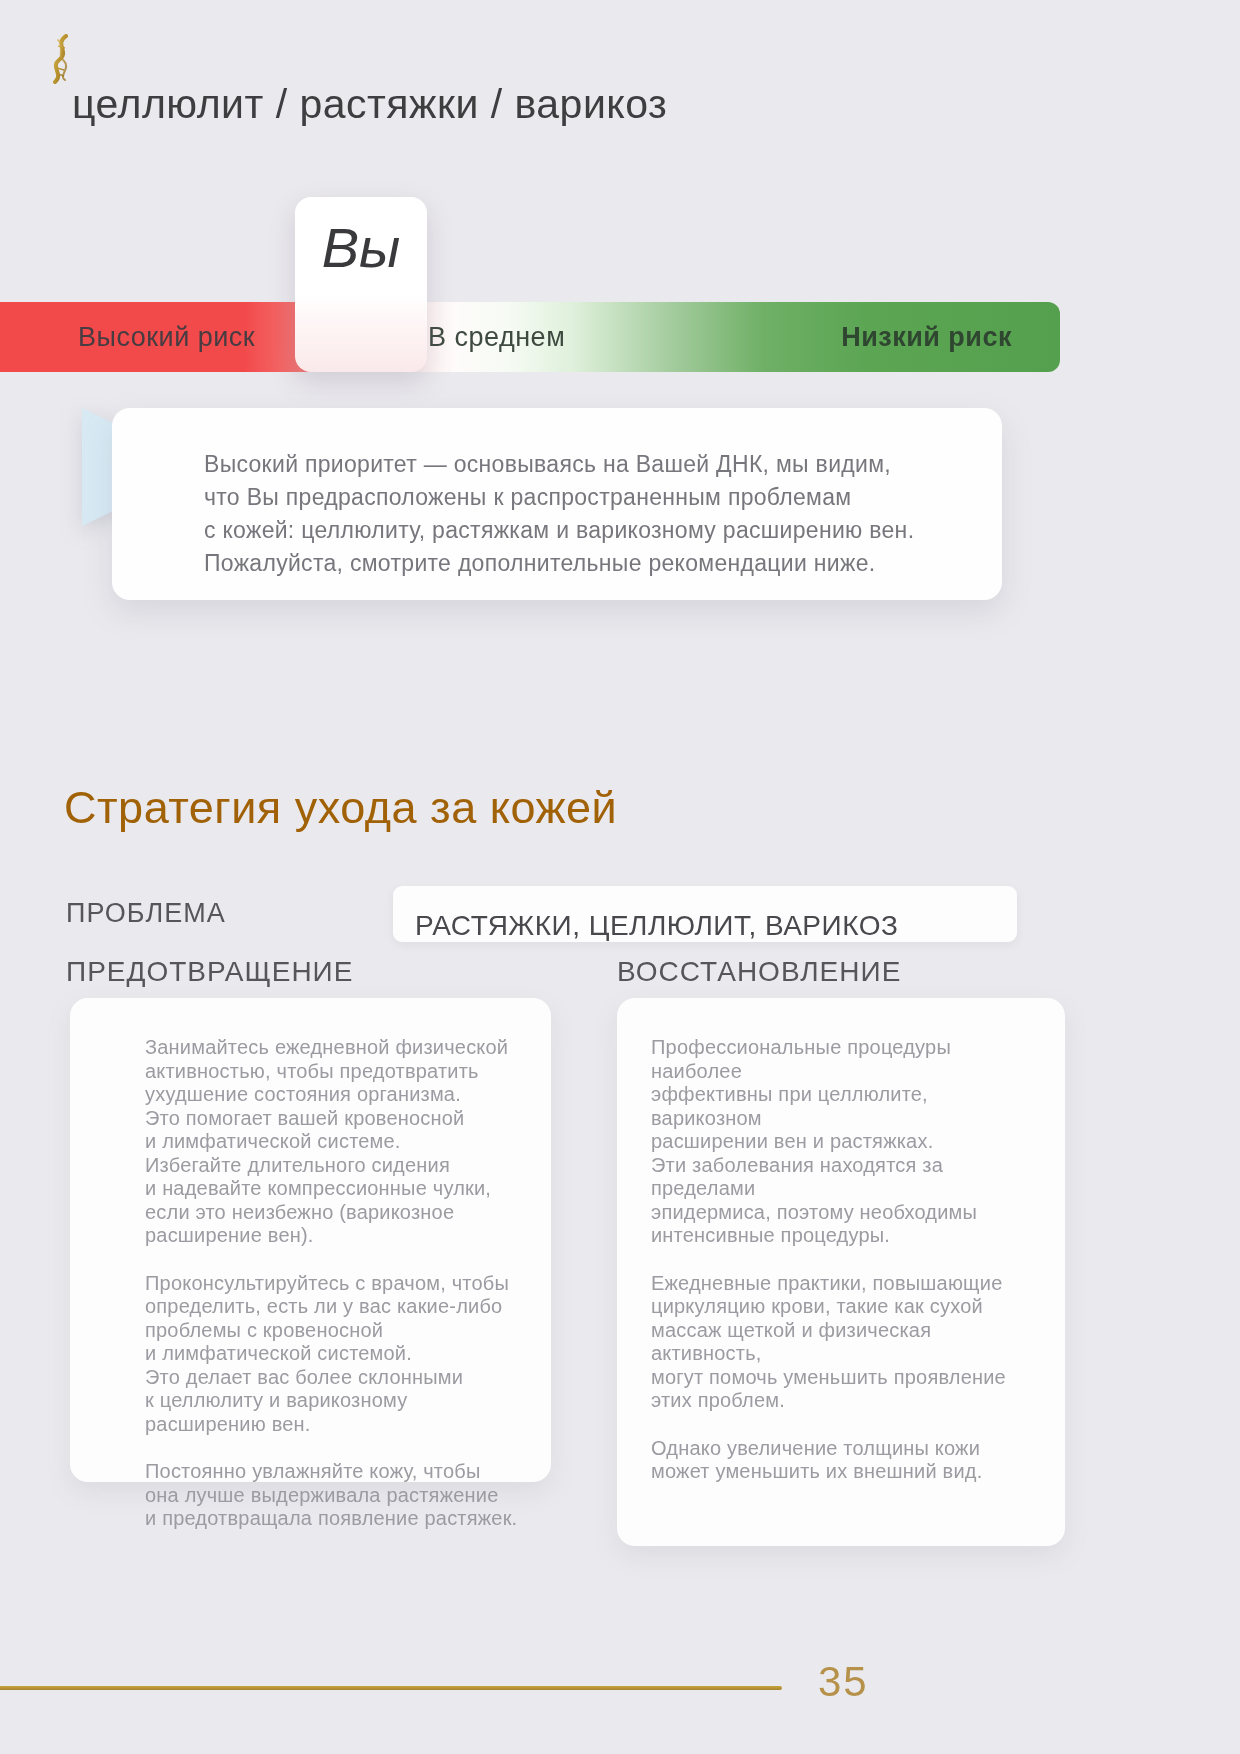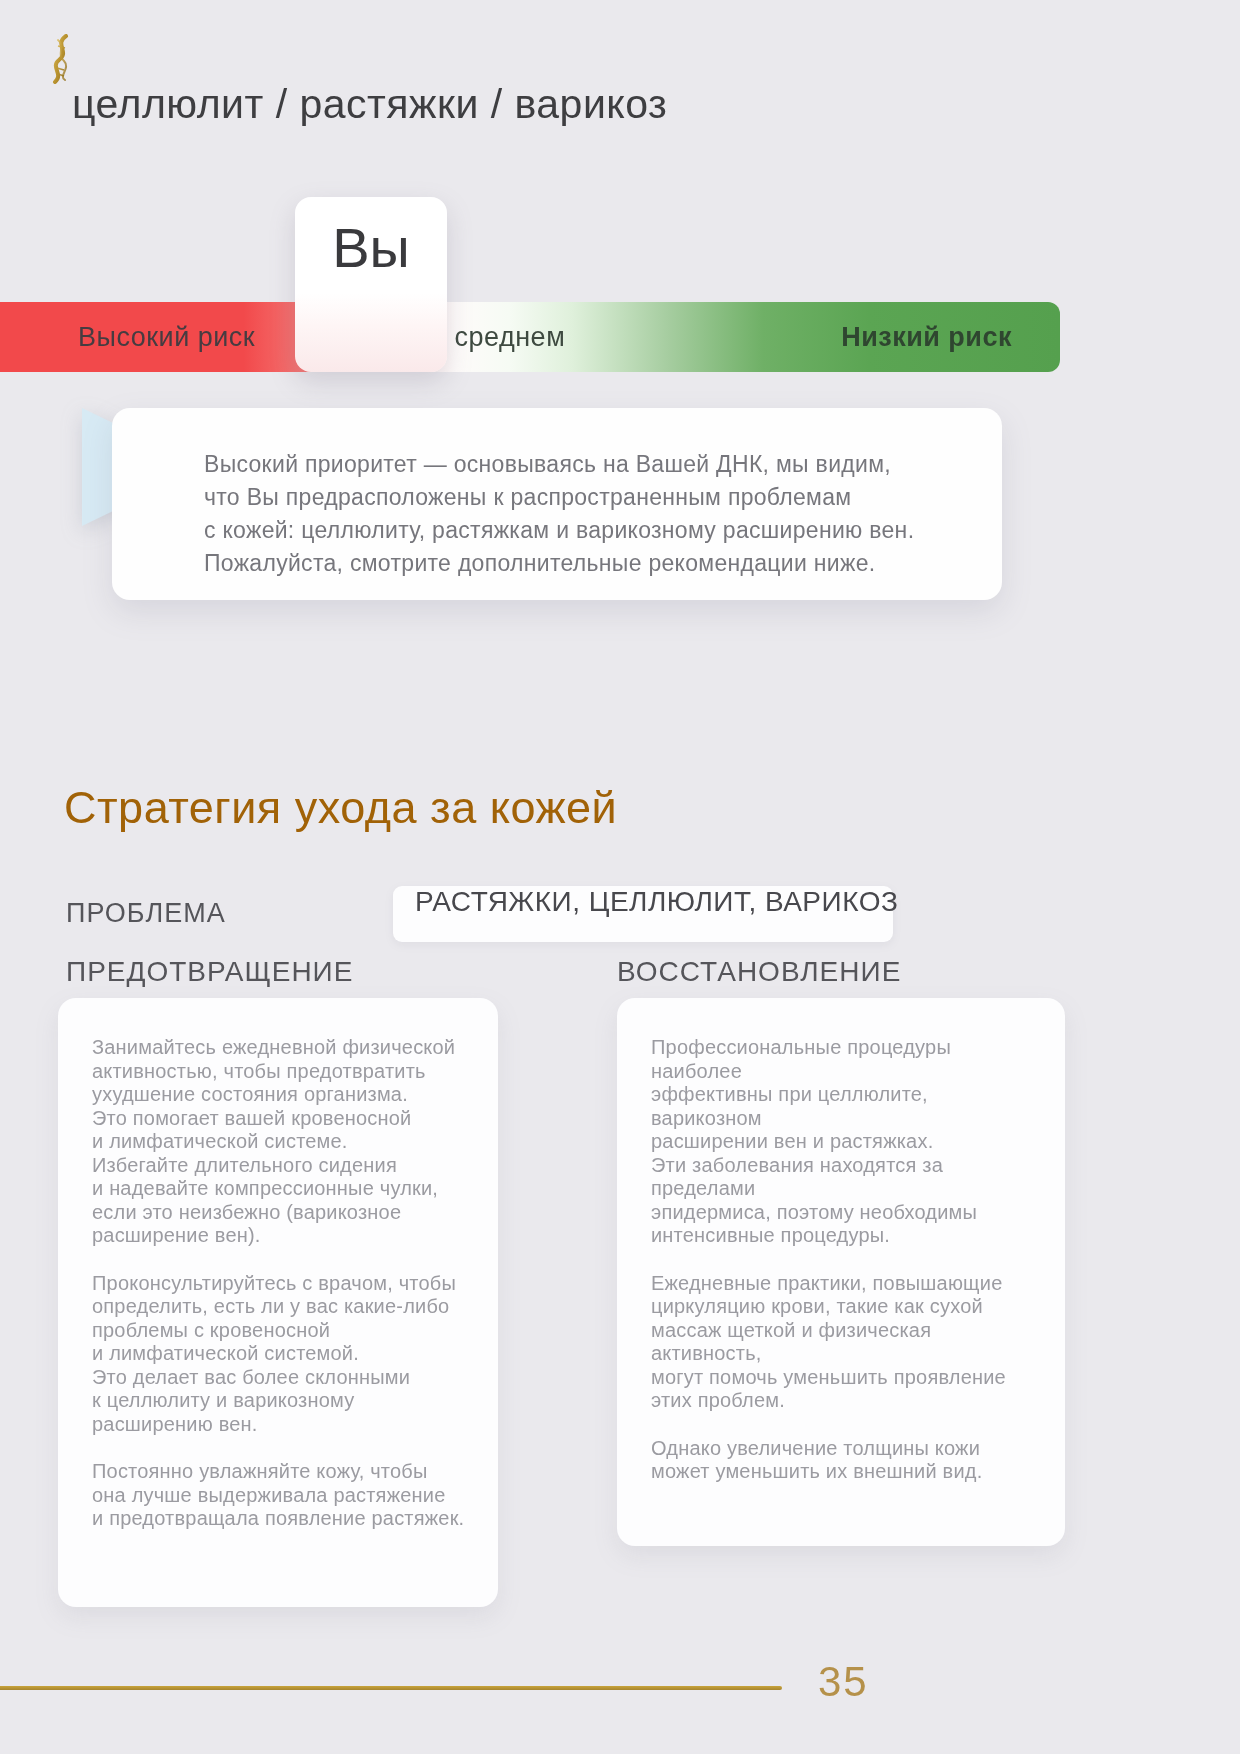--- a/index.html
+++ b/index.html
@@ -29,26 +29,26 @@
   }
   .risk-label{
     position:absolute;top:20px;
     font-size:27px;font-weight:300;color:#463C41;letter-spacing:0.5px;
     white-space:nowrap;
   }
   .risk-label.high{left:78px;}
   .risk-label.medium{left:428px;color:#3E4A40;}
   .risk-label.low{right:48px;color:#2F4630;font-weight:bold;}
   .you-marker{
-    position:absolute;left:295px;top:197px;width:152px;height:175px;
+    position:absolute;left:295px;top:197px;width:132px;height:175px;
     border-radius:16px;
     background:linear-gradient(180deg,#FFFFFF 0%,#FFFFFF 55%,#FEF5F5 74%,#FAE9EA 100%);
     box-shadow:0 10px 26px rgba(120,110,130,0.22);
     z-index:2;
-    display:flex;justify-content:center;
+    display:flex;justify-content:center;font-style:italic;
   }
   .you-marker .you-text{
     margin-top:18px;
     font-size:56px;font-weight:300;color:#3A3A3D;
   }
   
   .callout-triangle{
     position:absolute;left:82px;top:408px;
     width:0;height:0;
     border-top:59px solid transparent;
@@ -72,42 +72,42 @@
   
   .strategy-title{
     position:absolute;left:64px;top:782px;
     font-size:45px;font-weight:300;color:#a16207;letter-spacing:0.5px;
   }
   .problem-label{
     position:absolute;left:66px;top:898px;
     font-size:27px;font-weight:300;color:#55555A;letter-spacing:1px;
   }
   .problem-value-box{
-    position:absolute;left:393px;top:886px;width:500px;height:56px;
+    position:absolute;left:393px;top:886px;width:624px;height:56px;
     background:#FDFDFE;border-radius:9px;
     box-shadow:0 3px 8px rgba(130,130,150,0.10);
-    display:flex;align-items:flex-start;
+    display:flex;align-items:flex-end;
   }
   .problem-value-box .problem-value{
     margin-left:22px;
     font-size:28px;font-weight:300;color:#48484D;letter-spacing:0.5px;
     white-space:nowrap;
   }
   .col-header{
     position:absolute;top:956px;
     font-size:28px;font-weight:300;color:#55555A;letter-spacing:1px;
   }
   .col-header.prevention{left:66px;}
   .col-header.restoration{left:617px;}
   .text-card{
     position:absolute;top:998px;
     background:#FDFDFE;border-radius:18px;
     box-shadow:0 10px 24px rgba(130,130,150,0.13);
   }
-  .text-card.left{left:58px;width:440px;height:609px;}
+  .text-card.left{left:70px;width:440px;height:484px;padding-left:41px;}
   .text-card.right{left:617px;width:448px;height:548px;}
   .text-card .card-body{padding:38px 30px 0 34px;}
   .text-card p{
     margin:0 0 24px 0;
     font-size:20px;font-weight:300;color:#9B9BA1;
     line-height:23.5px;letter-spacing:0.2px;
     white-space:pre-line;
   }
   
   .footer-line{

